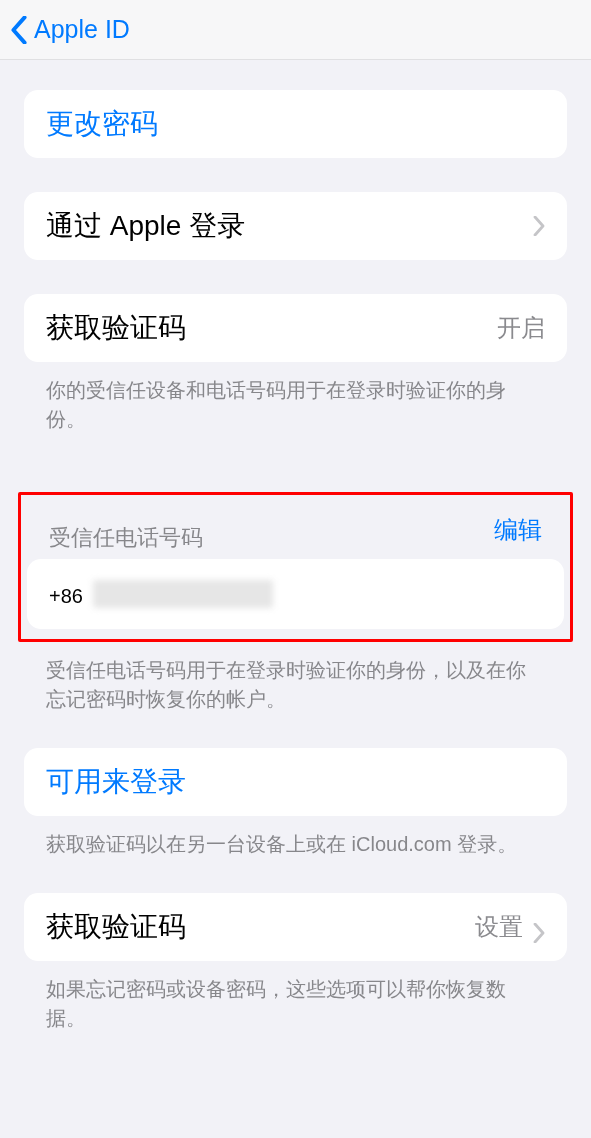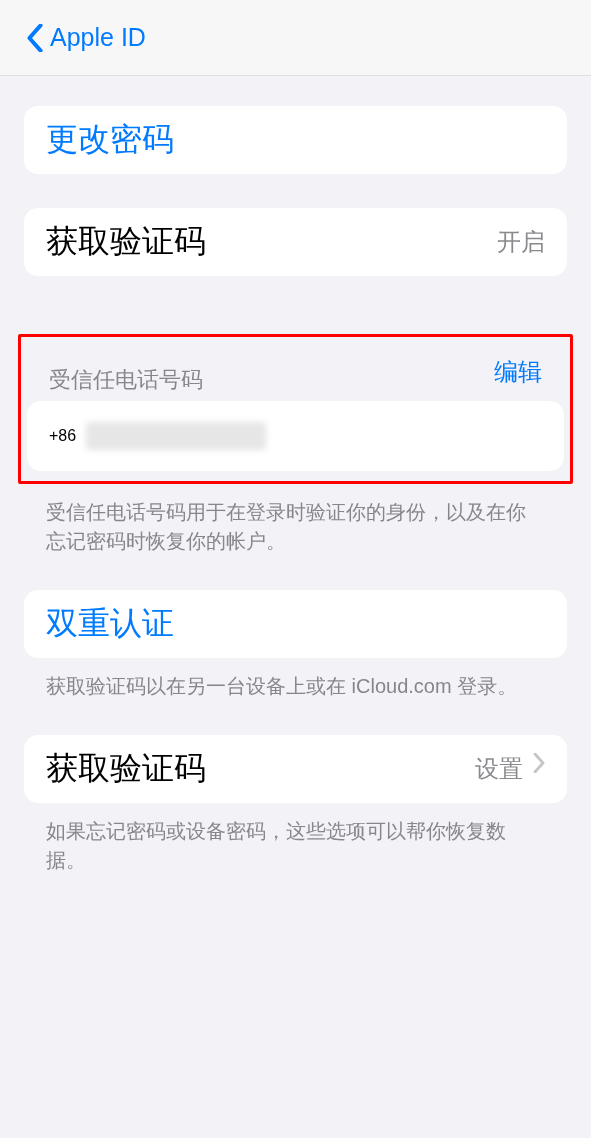--- a/index.html
+++ b/index.html
@@ -6,25 +6,24 @@
     html, body {
       width: 591px;
       height: 1138px;
       font-family: -apple-system, "Helvetica Neue", Arial, sans-serif;
       background: #f2f2f7;
       color: #000;
       -webkit-font-smoothing: antialiased;
     }
     .header {
       background: #f7f7f8;
-      height: 76px;
+      height: 60px;
       border-bottom: 1px solid #e0e0e2;
       position: relative;
       display: flex;
-      padding-left: 16px;
     }
     .back {
       display: flex;
       align-items: center;
       color: #007aff;
       font-size: 25px;
       padding-left: 10px;
       cursor: pointer;
     }
     .back svg { width: 18px; height: 28px; margin-right: 6px; }
@@ -44,25 +43,25 @@
       border-radius: 14px;
       overflow: hidden;
     }
     .row {
       display: flex;
       align-items: center;
       justify-content: space-between;
       min-height: 68px;
       padding: 0 22px;
     }
-    .row-label { font-size: 32px; color: #000; }
+    .row-label { font-size: 28px; color: #000; }
     .row-label.link { color: #007aff; }
     .row-right {
       display: flex;
-      align-items: flex-start;
+      align-items: flex-end;
       gap: 10px;
       color: #8a8a8e;
       font-size: 24px;
     }
     .chevron { color: #c5c5c8; }
     .chevron svg { width: 12px; height: 20px; display:block; }
     .footer-text {
       color: #87878b;
       font-size: 20px;
       line-height: 1.45;
@@ -73,23 +72,23 @@
       align-items: center;
       justify-content: space-between;
       padding: 0 22px;
       height: 58px;
     }
     .section-header .sh-label { color: #87878b; font-size: 22px; margin-top: 16px; }
     .section-header .sh-action { color: #007aff; font-size: 24px; cursor:pointer;margin-left:12px; }
     .phone-row { min-height: 70px; }
     .phone-value {
       display: flex;
-      align-items: center;
+      align-items: flex-end;
       gap: 10px;
-      font-size: 16px;
+      font-size: 20px;
     }
     .phone-cc { color:#000; }
     .phone-mask {
       display:inline-block;
       width: 180px; height: 28px;
       background: #e6e6e6;
       filter: blur(3px);
       border-radius: 2px;
     }
     .highlight-wrap {
@@ -116,31 +115,44 @@
 
   <div class="group first">
     <div class="card">
       <div class="row">
         <span class="row-label link">更改密码</span>
       </div>
     </div>
   </div>
 
   <div class="group">
+    <div class="card">
+      <div class="row">
+        <span class="row-label">通过 Apple 登录</span>
+        <span class="row-right">
+          <span class="chevron">
+            <svg viewBox="0 0 12 20">
+                <polyline points="2,1 10,10 2,19" fill="none" stroke="#c5c5c8" stroke-width="2.8" stroke-linecap="round" stroke-linejoin="round"></polyline>
+              </svg>
+          </span>
+        </span>
+      </div>
+    </div>
   </div>
 
   <div class="group">
     <div class="card">
       <div class="row">
         <span class="row-label">获取验证码</span>
         <span class="row-right">
           <span>开启</span>
         </span>
       </div>
     </div>
+    <div class="footer-text">你的受信任设备和电话号码用于在登录时验证你的身份。</div>
   </div>
 
   <div class="group trusted">
     <div class="highlight-wrap">
       <div class="section-header">
         <span class="sh-label">受信任电话号码</span>
         <span class="sh-action">编辑</span>
       </div>
       <div class="card">
         <div class="row phone-row">
@@ -150,21 +162,21 @@
           </span>
         </div>
       </div>
     </div>
     <div class="footer-text">受信任电话号码用于在登录时验证你的身份，以及在你忘记密码时恢复你的帐户。</div>
   </div>
 
   <div class="group">
     <div class="card">
       <div class="row">
-        <span class="row-label link">双重认证</span>
+        <span class="row-label link">可用来登录</span>
       </div>
     </div>
     <div class="footer-text">获取验证码以在另一台设备上或在 iCloud.com 登录。</div>
   </div>
 
   <div class="group">
     <div class="card">
       <div class="row">
         <span class="row-label">获取验证码</span>
         <span class="row-right">

